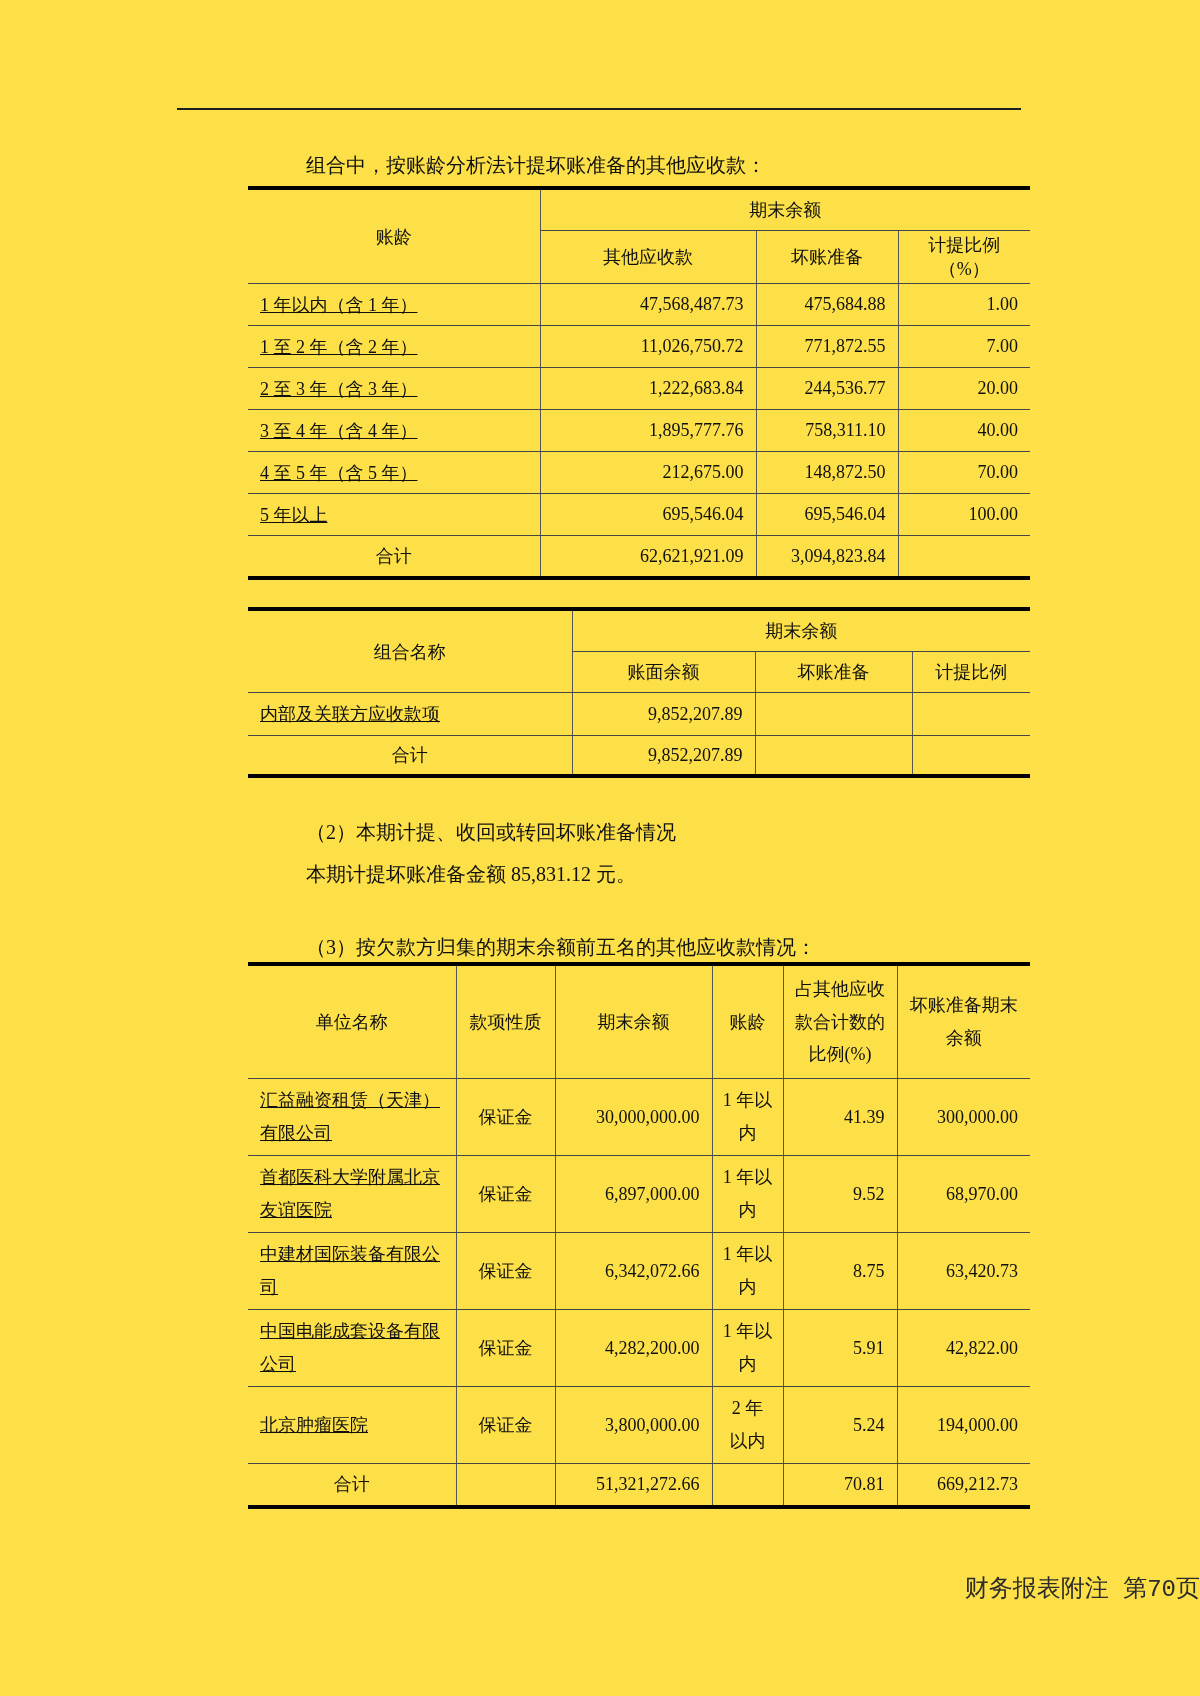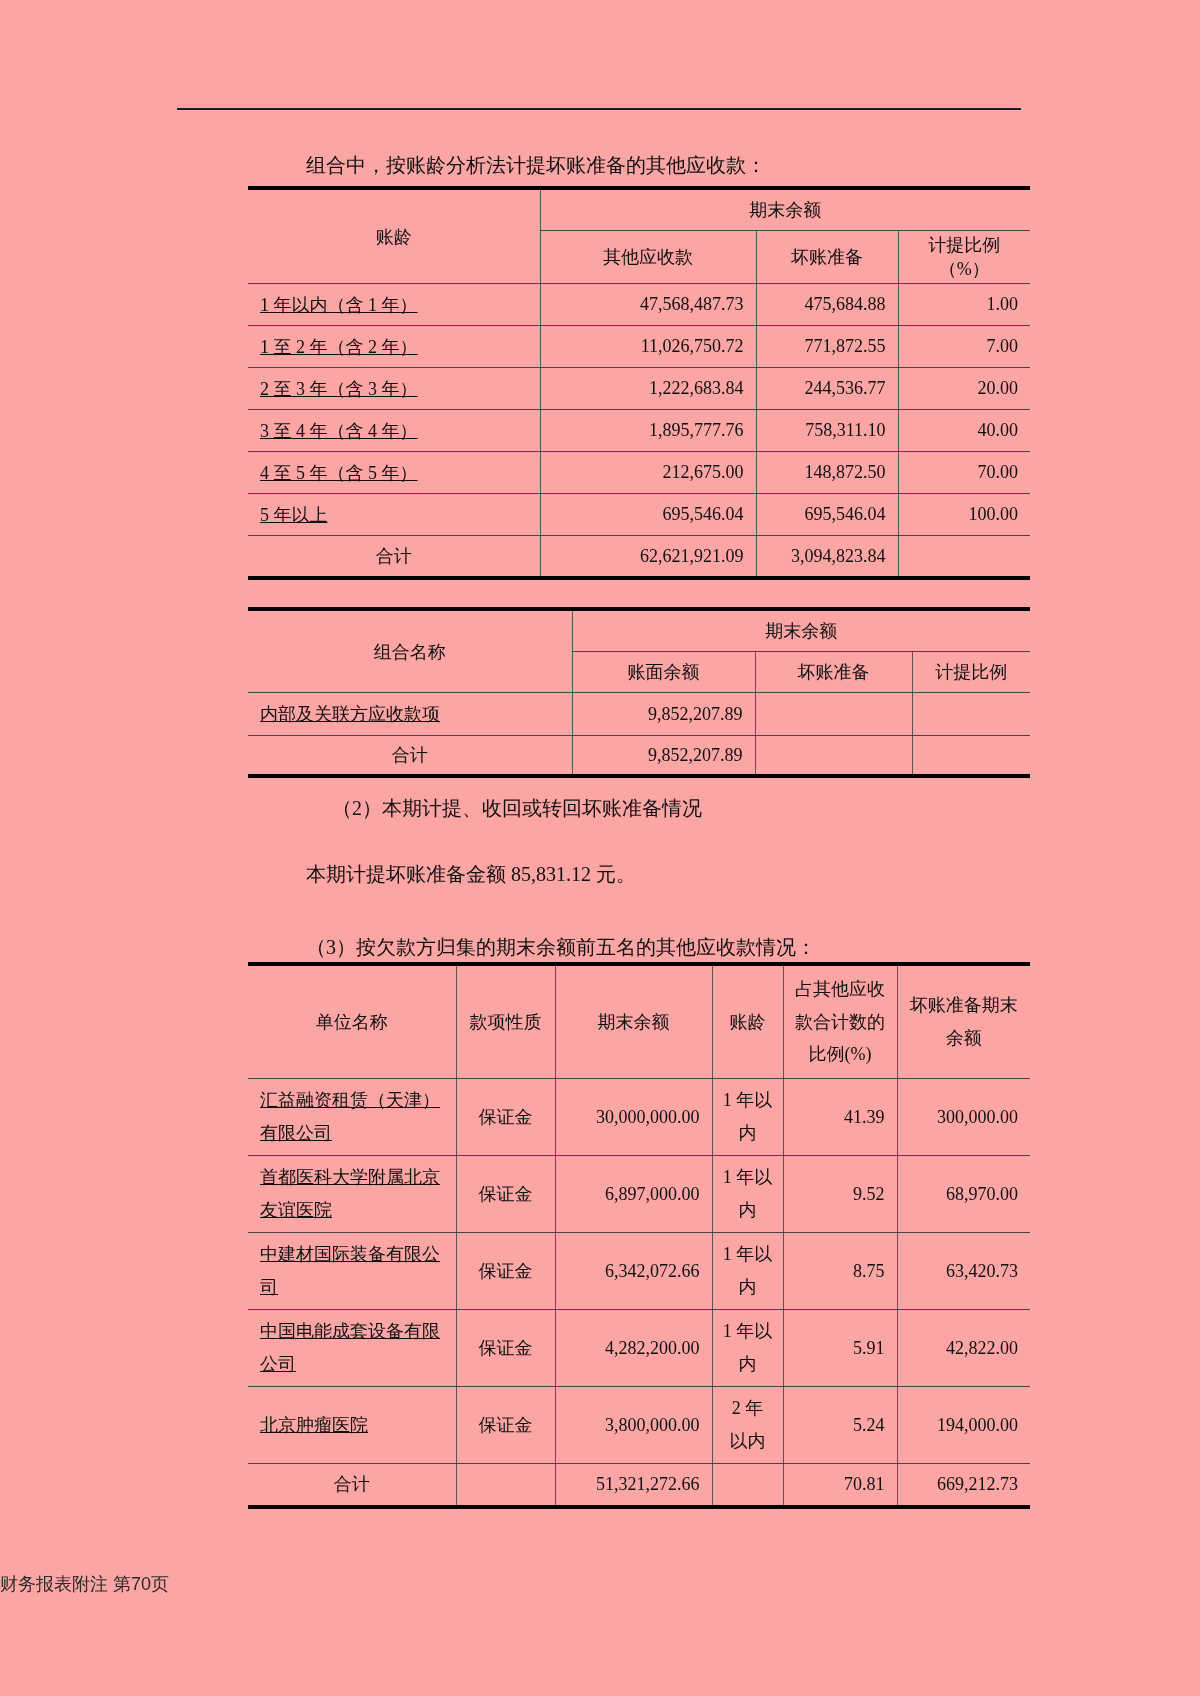--- a/index.html
+++ b/index.html
@@ -1,34 +1,34 @@
 <!DOCTYPE html>
 <html><head>
 <meta charset="utf-8">
 <style>
   html,body { margin:0; padding:0; background:#ffffff; }
   .page {
     position:relative;
     width:1200px; height:1696px;
-    background:#fca5a5;
+    background:#fde047;
     font-family:"Liberation Serif","DejaVu Serif",serif;
     color:#111;
     overflow:hidden;
   }
   .top-rule {
     position:absolute; left:177px; top:108px;
     width:844px; height:2px; background:#1e1e1e;
   }
   .sec-title, .para {
     position:absolute; left:306px;
     font-size:20px; line-height:1.2; white-space:nowrap; color:#101010;
   }
   #title1 { top:153px; }
   #title2 { top:577px; }
-  #para1  { top:796px;margin-left:26px; }
+  #para1  { top:820px; }
   #para2  { top:862px; }
   #title3 { top:935px; }
 
   table.fin {
     position:absolute; left:248px;
     width:782px;
     border-collapse:collapse; table-layout:fixed;
     border-top:4px solid #000; border-bottom:4px solid #000;
     font-size:18px; color:#101010;
   }
@@ -57,22 +57,22 @@
 
   #table3 { top:962px; }
   #table3 td { line-height:1.82; }
   #table3 tr.hr td { height:108px; }
   #table3 tr.dr td { height:72px; }
   #table3 tr.dr td.company { padding-right:6px; }
   #table3 tr.tr-total td { height:37px; line-height:1.2; }
 
   .footer {
     position:absolute; top:1572px; left:0; width:100%;
-    text-align:left; font-size:18px; color:#2b2b2b;
-    font-family:Liberation Sans, sans-serif;
+    text-align:right; font-size:24px; color:#2b2b2b;
+    font-family:Liberation Mono, monospace;
   }
 </style>
 </head>
 <body>
 
 <div class="page">
 
   <div class="top-rule"></div>
 
   <div class="sec-title" id="title1">组合中，按账龄分析法计提坏账准备的其他应收款：</div>

